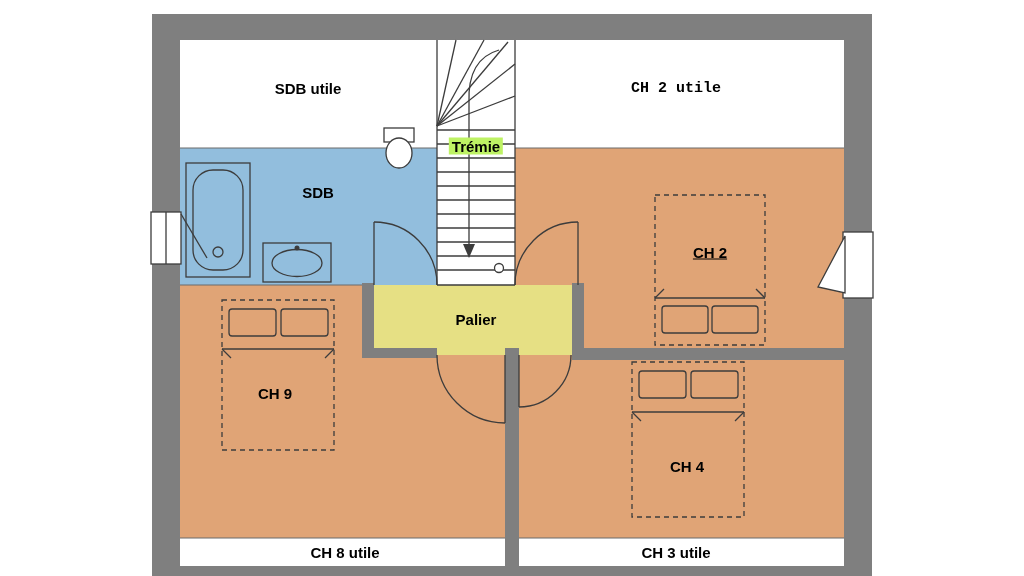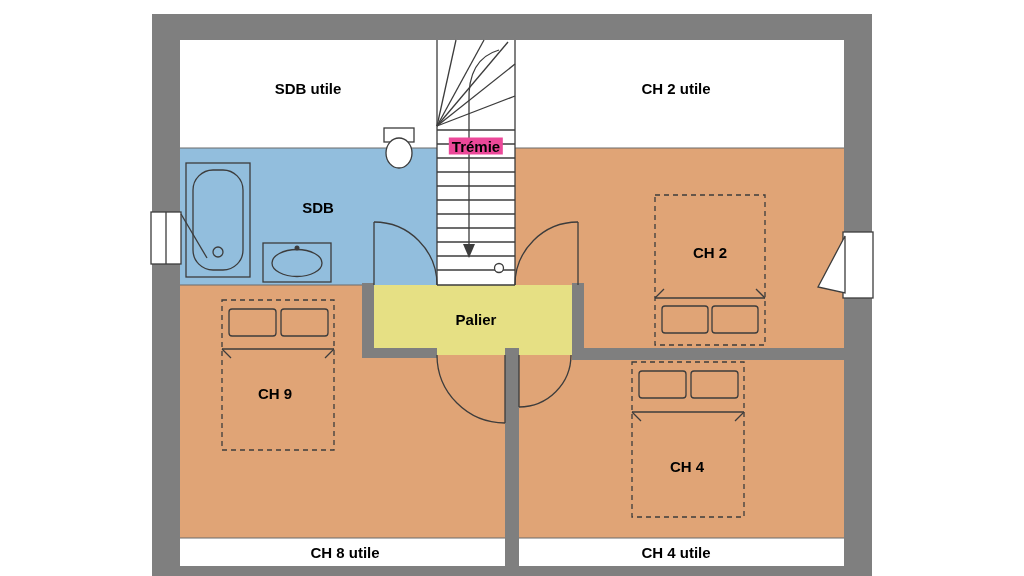--- a/index.html
+++ b/index.html
@@ -12,21 +12,21 @@
   .room-bed{background:var(--bedroom,#e0a476);}
   .room-landing{background:var(--landing,#e6e084);}
   svg.overlay{position:absolute;left:0;top:0;pointer-events:none;}
   .ln{stroke:var(--line,#3c3c3c);fill:none;stroke-width:1.3;}
   .thin{stroke:#6b6b6b;stroke-width:1;fill:none;}
   .dash{stroke-dasharray:5 4;}
   .fw{fill:#fff;}
   .fl{fill:var(--line,#3c3c3c);stroke:none;}
   .label{position:absolute;transform:translate(-50%,-50%);
          font-weight:bold;font-size:15px;color:#000;white-space:nowrap;z-index:30;}
-  .label.bg{background:#ec4899;padding:0 3px;}
+  .label.bg{background:#bef264;padding:0 3px;}
 </style>
 </head>
 <body>
 
 <div class="plan" style="--wall: #7f7f7f; --bathroom: #92bedd; --bedroom: #e0a476; --landing: #e6e084; --line: #3c3c3c; --background: #ffffff;">
 
   <div class="room room-bath" style="left:180px;top:148px;width:257px;height:137px;"></div>
   <div class="room room-bed" style="left:180px;top:285px;width:325px;height:253px;"></div>
   <div class="room room-bed" style="left:515px;top:148px;width:329px;height:390px;"></div>
   <div class="room room-landing" style="left:374px;top:285px;width:198px;height:70px;"></div>
@@ -144,22 +144,22 @@
       <rect class="ln dash" x="632" y="362" width="112" height="155"></rect>
       <rect class="ln" x="639" y="371" width="47" height="27" rx="3"></rect>
       <rect class="ln" x="691" y="371" width="47" height="27" rx="3"></rect>
       <line class="ln" x1="632" y1="412" x2="744" y2="412"></line>
       <line class="ln" x1="632" y1="412" x2="641" y2="421"></line>
       <line class="ln" x1="744" y1="412" x2="735" y2="421"></line>
     </g>
   </svg>
 
   <div class="label" style="left:308px;top:88px;">SDB utile</div>
-  <div class="label" style="left:676px;top:88px;">CH 2 utile</div>
+  <div class="label" style="left:676px;top:88px;font-family:Liberation Mono, monospace;">CH 2 utile</div>
   <div class="label bg" style="left:476px;top:146px;">Trémie</div>
-  <div class="label" style="left:318px;top:207px;">SDB</div>
-  <div class="label" style="left:710px;top:252px;">CH 2</div>
+  <div class="label" style="left:318px;top:192px;">SDB</div>
+  <div class="label" style="left:710px;top:252px;text-decoration:underline;">CH 2</div>
   <div class="label" style="left:476px;top:319px;">Palier</div>
   <div class="label" style="left:275px;top:393px;">CH 9</div>
   <div class="label" style="left:687px;top:466px;text-align:right;">CH 4</div>
   <div class="label" style="left:345px;top:552px;">CH 8 utile</div>
-  <div class="label" style="left:676px;top:552px;">CH 4 utile</div>
+  <div class="label" style="left:676px;top:552px;">CH 3 utile</div>
 </div>
 
 </body></html>

